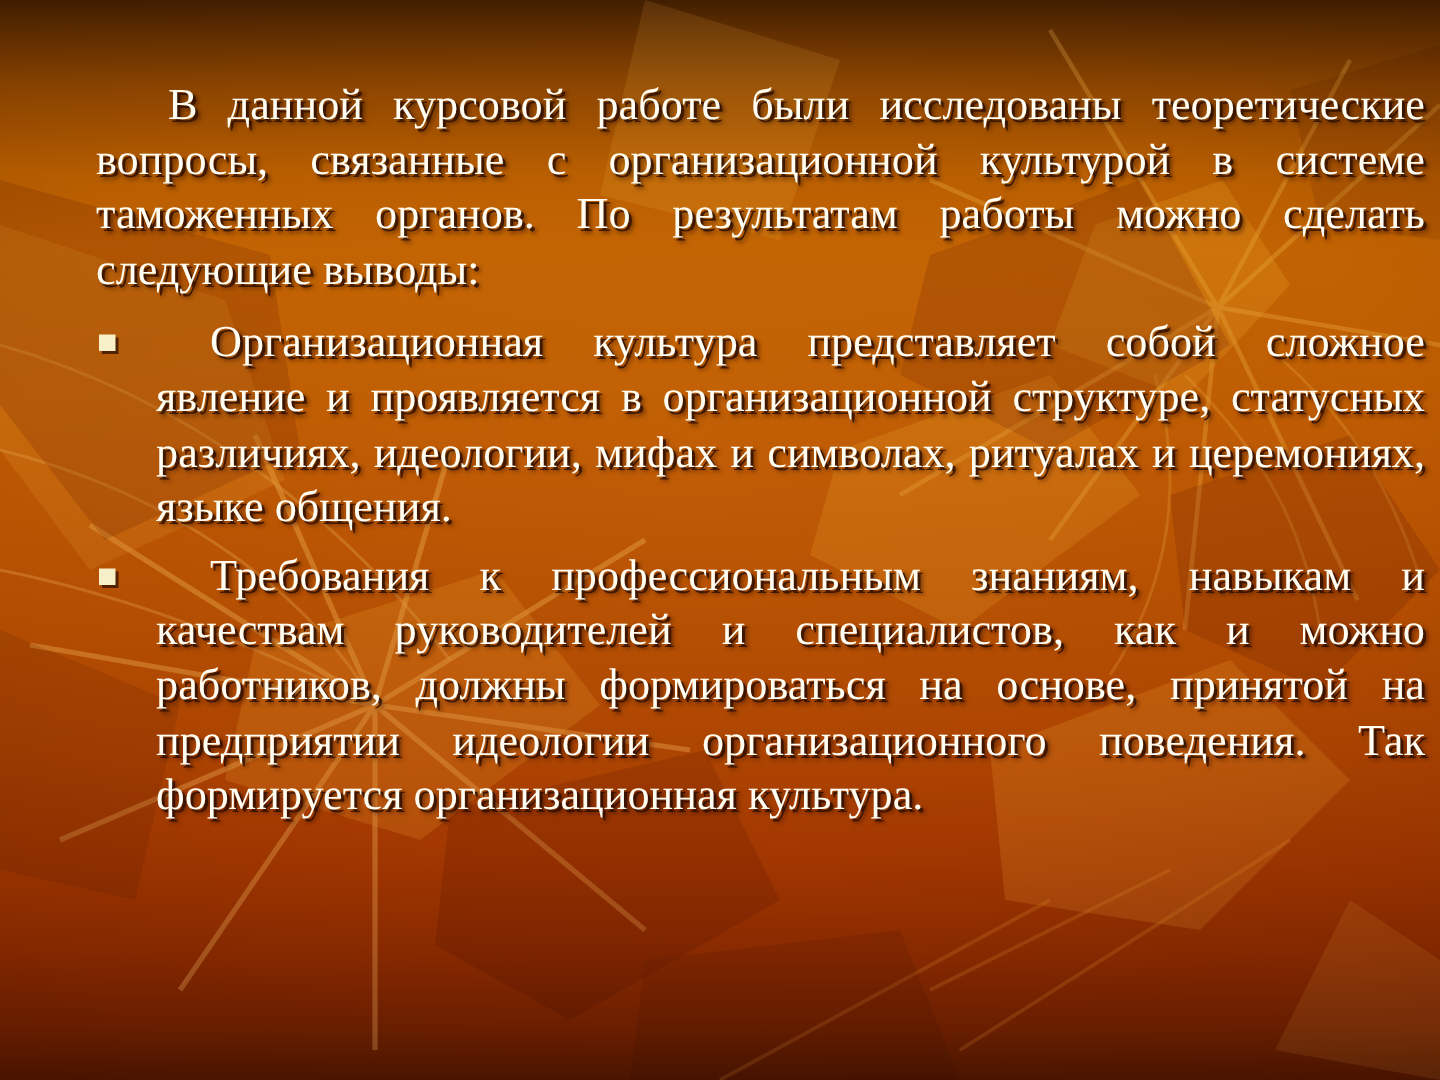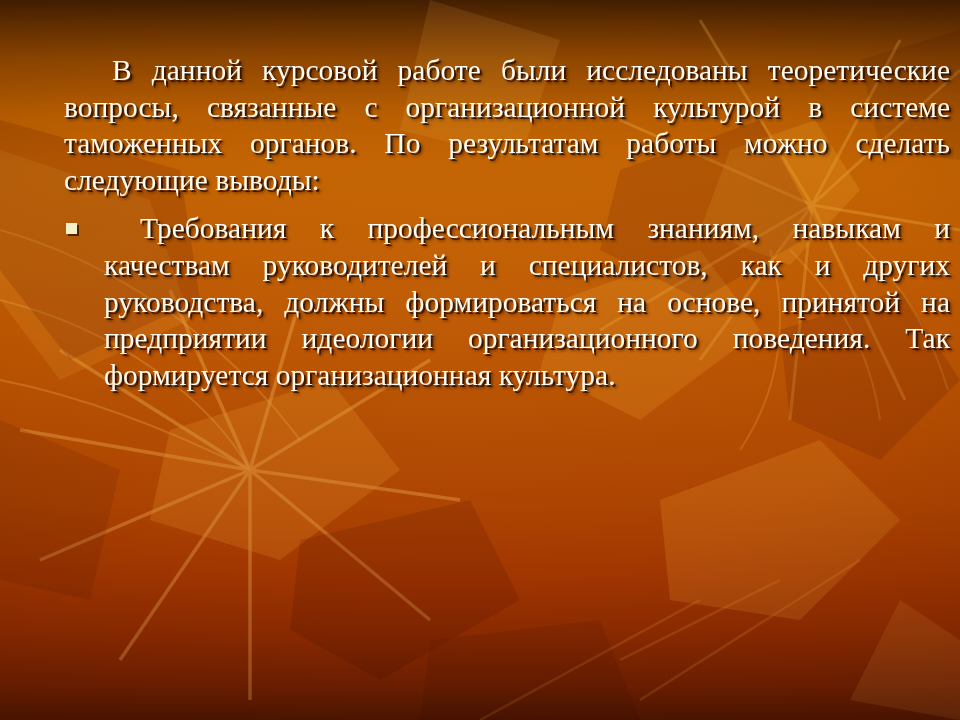--- a/index.html
+++ b/index.html
@@ -166,21 +166,25 @@
   </svg>
 
   <div id="vignette"></div>
 
   <div id="content">
 
     <p class="para intro">
       <span>В данной курсовой работе были исследованы теоретические вопросы, связанные с организационной культурой  в системе таможенных органов. По результатам работы можно сделать следующие выводы:</span>
     </p>
 
+    <p class="para bulleted">
+      <span class="bullet-mark"></span>
+      <span>Организационная культура представляет собой сложное явление и проявляется в организационной структуре, статусных различиях, идеологии, мифах и символах, ритуалах и церемониях, языке общения.</span>
+    </p>
 
     <p class="para bulleted">
       <span class="bullet-mark"></span>
-      <span>Требования к профессиональным знаниям, навыкам и качествам  руководителей и специалистов, как и других руководства, должны формироваться на основе, принятой на предприятии идеологии организационного поведения. Так формируется организационная культура.</span>
+      <span>Требования к профессиональным знаниям, навыкам и качествам  руководителей и специалистов, как и можно работников, должны формироваться на основе, принятой на предприятии идеологии организационного поведения. Так формируется организационная культура.</span>
     </p>
 
 
   </div>
 </div>
 
 </body></html>

